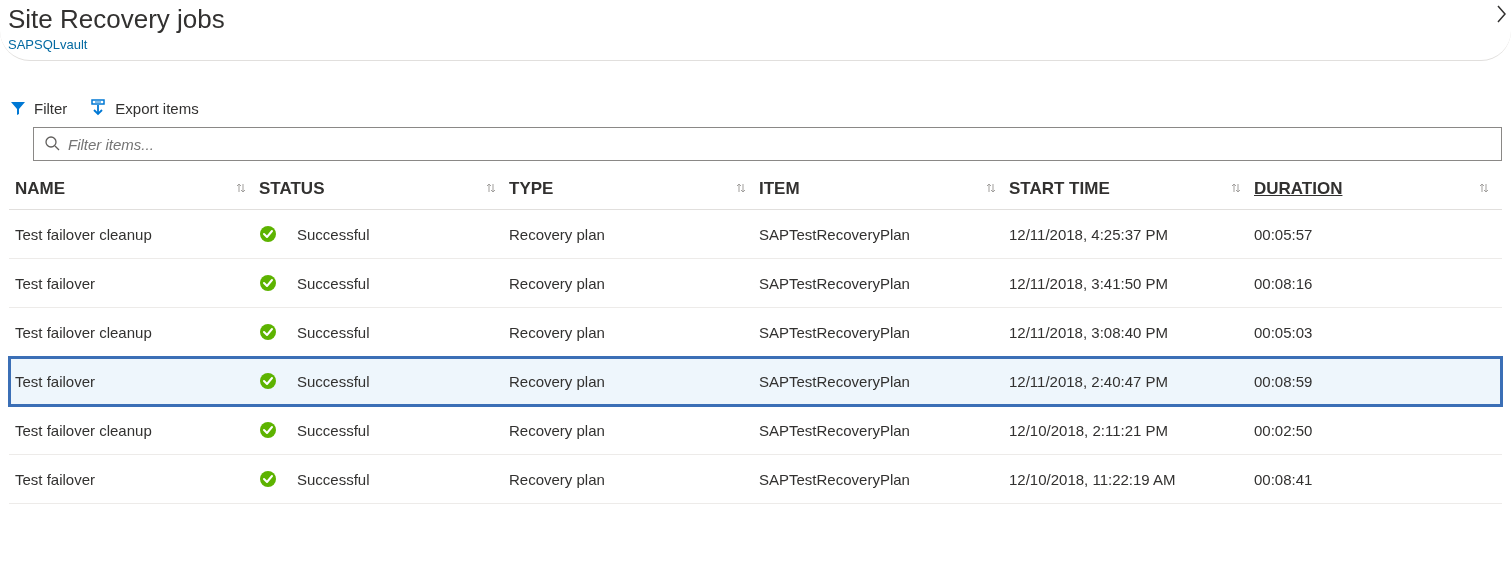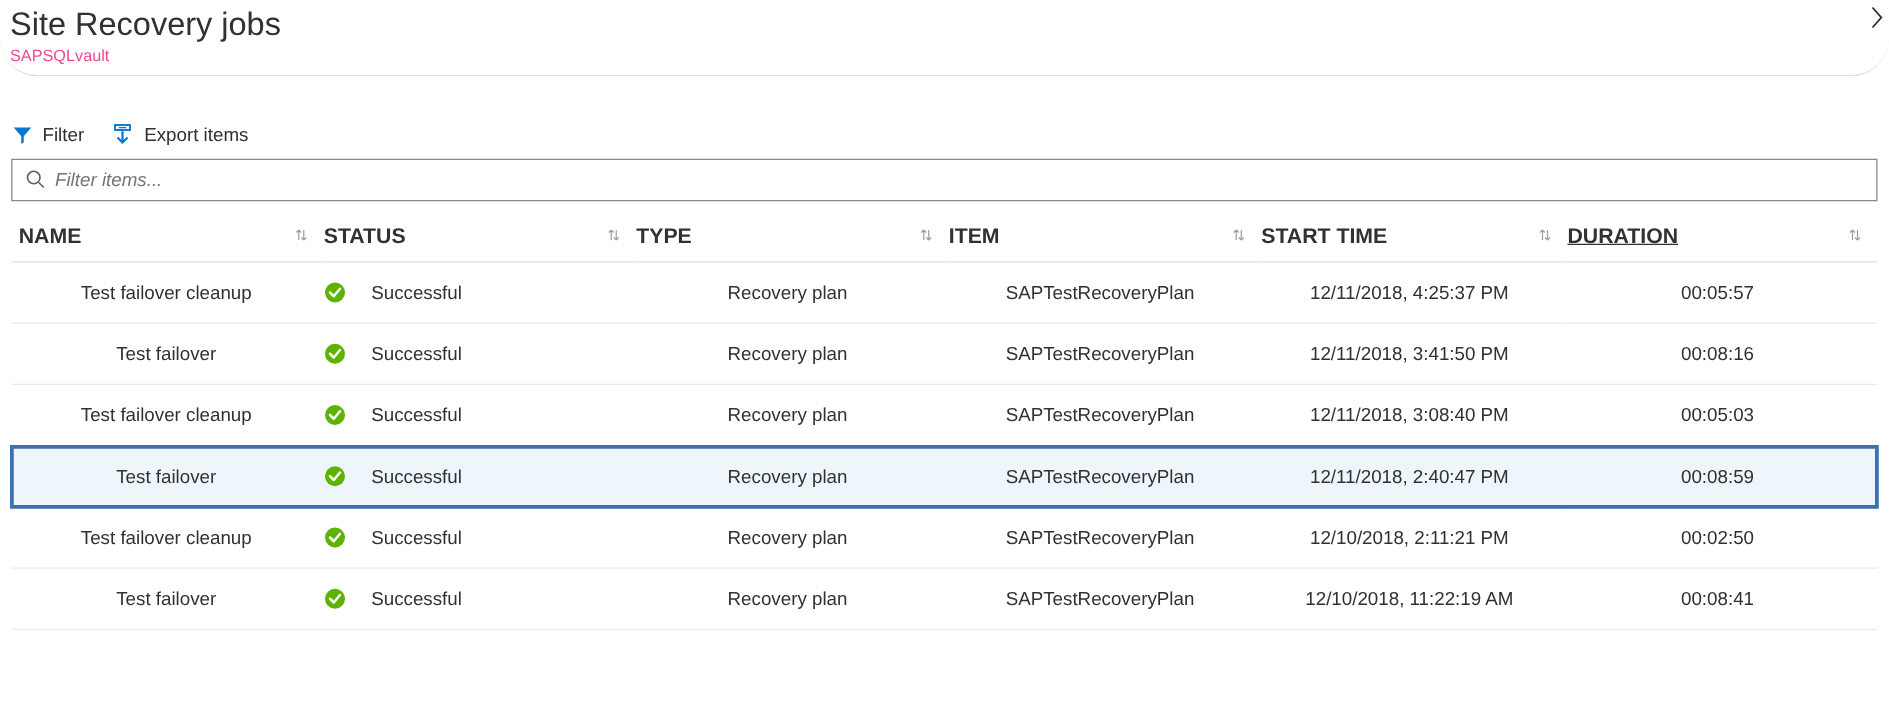--- a/index.html
+++ b/index.html
@@ -17,21 +17,21 @@
     border-radius: 30px;
   }
   .page-title {
     font-size: 26px;
     font-weight: 400;
     color: #323130;
     line-height: 1.2;
   }
   .page-subtitle {
     font-size: 13px;
-    color: #ec4899;
+    color: #0369a1;
     margin-top: 2px;
   }
   .close-chevron {
     position: absolute;
     right: 2px;
     top: 4px;
     cursor: pointer;
     color: #323130;
   }
   .toolbar {
@@ -48,20 +48,21 @@
     color: #323130;
     cursor: pointer;
     background: none;
     border: none;
     font-family: inherit;
     margin-top: 28px;
   }
   .tool-btn .icon svg { display:block; }
   .filter-container {
     padding: 0 9px 8px 9px;
+    margin-left: 24px;
   }
   .filter-box {
     width: 100%;
     height: 34px;
     border: 1px solid #8a8886;
     display: flex;
     align-items: center;
     padding: 0 10px;
     gap: 8px;
   }
@@ -94,21 +95,20 @@
     right: 12px;
     top: 50%;
     transform: translateY(-50%);
     color: #a19f9d;
   }
   tbody td {
     padding: 15px 8px 15px 0;
     border-bottom: 1px solid #edebe9;
     font-size: 15px;
     vertical-align: middle;
-    text-align: center;
   }
   tbody tr.selected {
     background: #eef6fc;
     outline: 3px solid #3b6fb6;
     outline-offset: -2px;
   }
   tbody tr.selected td {
     border-top: 1px dashed #7aa7d9;
     border-bottom: 1px dashed #7aa7d9;
   }

